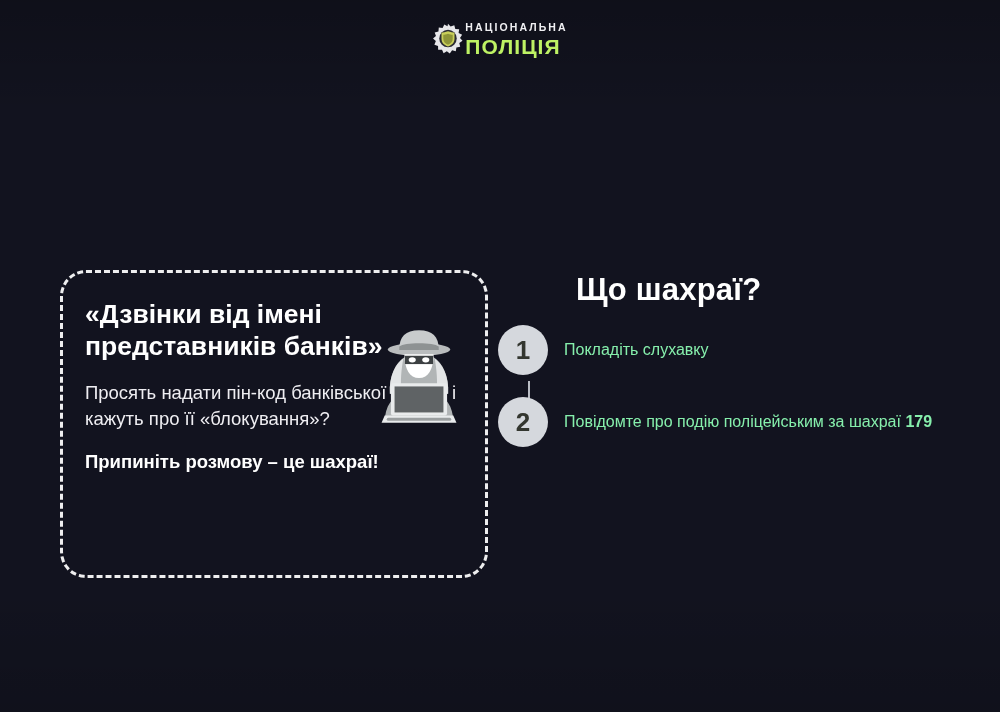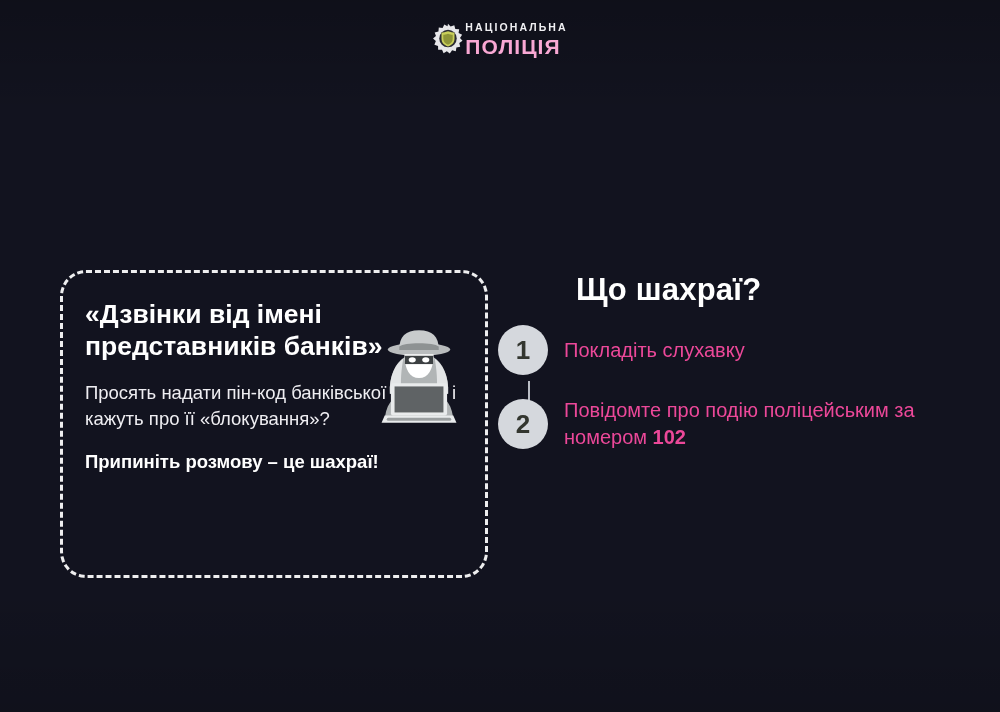--- a/index.html
+++ b/index.html
@@ -36,21 +36,21 @@
     display:flex; align-items:center; justify-content:center; gap:1px;
     z-index:4;
   }
   .logo-badge { width:32px; height:32px; display:block; flex:0 0 auto; }
   .logo-words { display:flex; flex-direction:column; line-height:1; }
   .logo-top {
     font-size:10.5px; font-weight:bold; color:#f0f0f3;
     letter-spacing:2.1px; margin-bottom:3px;
   }
   .logo-bottom {
-    font-size:21px; font-weight:bold; color:#f9a8d4;
+    font-size:21px; font-weight:bold; color:#bef264;
     letter-spacing:1.1px;
   }
 
   
   .title {
     position:absolute; top:88px; left:0; right:0;
     text-align:center; z-index:4;
     color:#ffffff;
     font-size:50px; font-weight:bold;
     line-height:1.14;
@@ -134,22 +134,22 @@
     flex:0 0 auto;
     width:50px; height:50px;
     border-radius:50%;
     background:#d5d8dd;
     color:#33362f;
     font-size:26px; font-weight:bold;
     display:flex; align-items:center; justify-content:center;
     line-height:1;
   }
   .step-text {
-    color:#ec4899;
-    font-size:20px;
+    color:#86efac;
+    font-size:16px;
     line-height:1.34;
   }
   .step-text b { font-weight:bold; }
 </style>
 </head>
 <body>
 
 <div class="poster">
 
   <div class="logo">
@@ -212,19 +212,19 @@
       <div class="step">
         <div class="step-num">1</div>
         <div class="step-text">
           <span>Покладіть слухавку</span><b></b>
         </div>
       </div>
 
       <div class="step">
         <div class="step-num">2</div>
         <div class="step-text">
-          <span>Повідомте про подію поліцейським за номером </span><b>102</b>
+          <span>Повідомте про подію поліцейським за шахраї </span><b>179</b>
         </div>
       </div>
     </div>
   </section>
 
 </div>
 
 </body></html>

